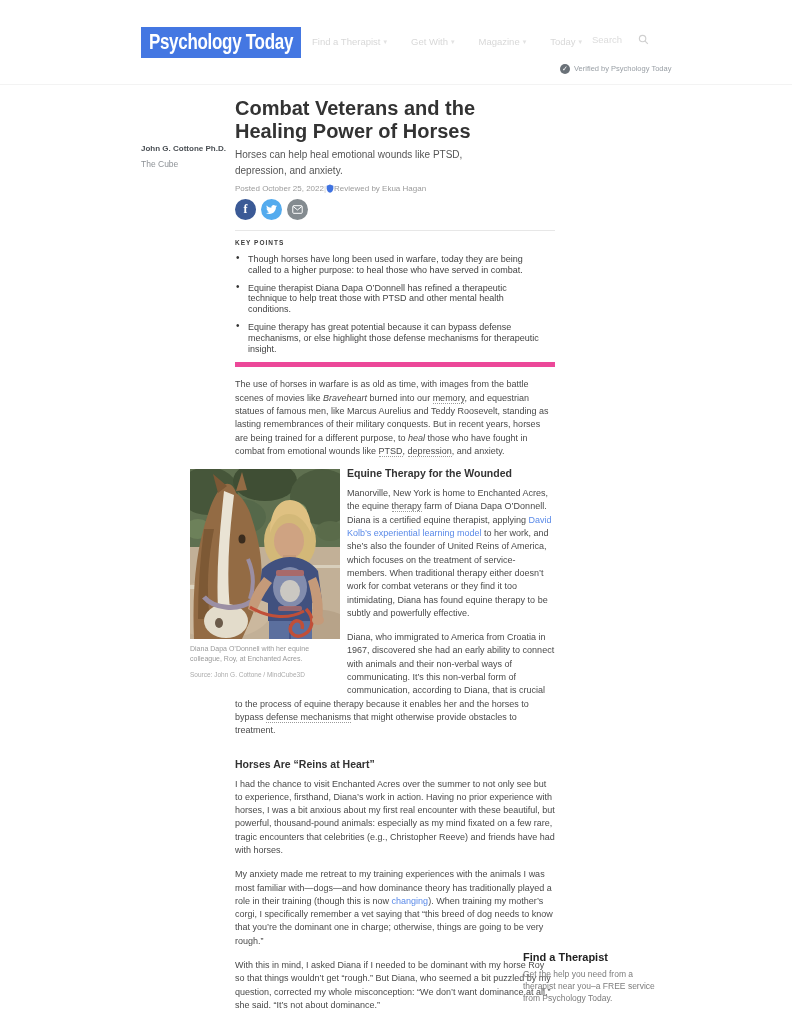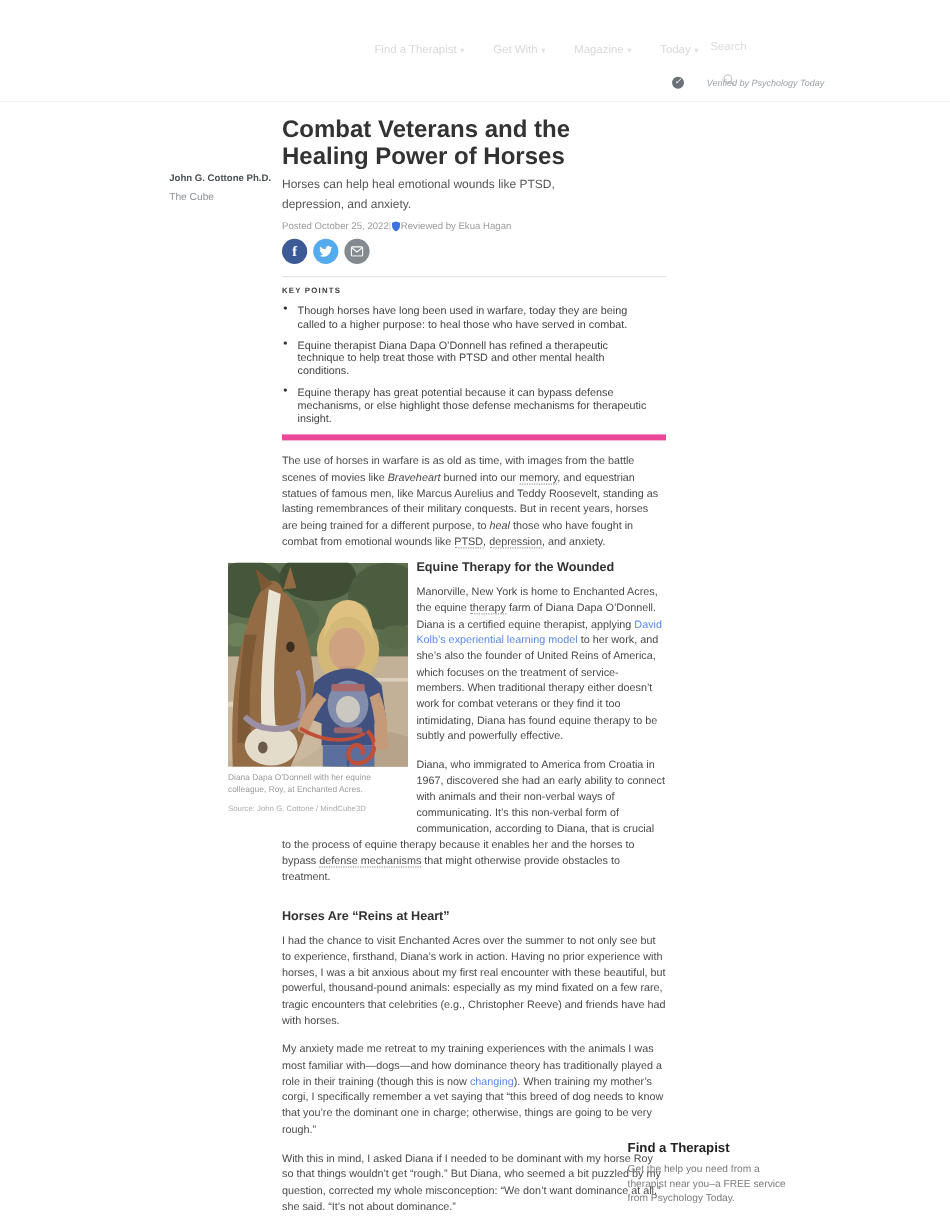--- a/index.html
+++ b/index.html
@@ -8,24 +8,24 @@
 
   
   .logo { position:absolute; left:141px; top:27px; width:160px; height:31px; background:#4477e2;
           display:flex; align-items:center; justify-content:center; cursor:pointer; }
   .logo span { color:#fff; font-weight:bold; font-size:17px; letter-spacing:-0.3px;
                transform:scaleY(1.28); white-space:nowrap; }
   .nav { position:absolute; left:312px; top:36px; display:flex; gap:24px; }
   .nav-item { font-size:9.5px; color:#d8d8d8; display:flex; align-items:center; gap:3px; cursor:pointer; white-space:nowrap; }
   .nav-item::after { content:"▾"; font-size:7px; color:#e2e2e2; }
   .search { position:absolute; left:592px; top:34px; display:flex; align-items:center; gap:16px;
-            font-size:9.5px; color:#dcdcdc; cursor:pointer;flex-direction:column; }
+            font-size:9.5px; color:#dcdcdc; cursor:pointer; }
   .header-rule { position:absolute; left:0; top:84px; width:792px; border-top:1px solid #f3f3f3; }
-  .verified { position:absolute; left:560px; top:64px; display:flex; align-items:flex-end; gap:19px;
-              font-size:7.5px; color:#9aa0a6;font-style:italic; }
+  .verified { position:absolute; left:560px; top:64px; display:flex; align-items:flex-start; gap:4px;
+              font-size:7.5px; color:#9aa0a6; }
   .check-circle { width:10px; height:10px; border-radius:50%; background:#6a7178; color:#fff;
                   font-size:7px; line-height:10px; text-align:center; flex:0 0 auto; }
   .check-circle::after { content:"✓"; }
 
   
   .byline { position:absolute; left:141px; top:144px; width:92px; }
   .byline .name { font-size:8px; font-weight:bold; color:#4a4f54; line-height:10px; cursor:pointer; }
   .byline .blog { font-size:8.5px; color:#8d9196; margin-top:5px; }
 
   
@@ -65,20 +65,23 @@
   
   .find { position:absolute; left:523px; top:951px; width:140px; }
   .ft-title { font-size:11px; font-weight:bold; color:#222; cursor:pointer; }
   .ft-body { margin-top:5px; font-size:8.5px; line-height:12px; color:#7c7c7c; }
 </style>
 </head>
 <body>
 
 <div class="page">
 
+  <div class="logo">
+    <span>Psychology Today</span>
+  </div>
   <nav class="nav">
     <span class="nav-item">
         <span>Find a Therapist</span>
       </span>
     <span class="nav-item">
         <span>Get With</span>
       </span>
     <span class="nav-item">
         <span>Magazine</span>
       </span>

